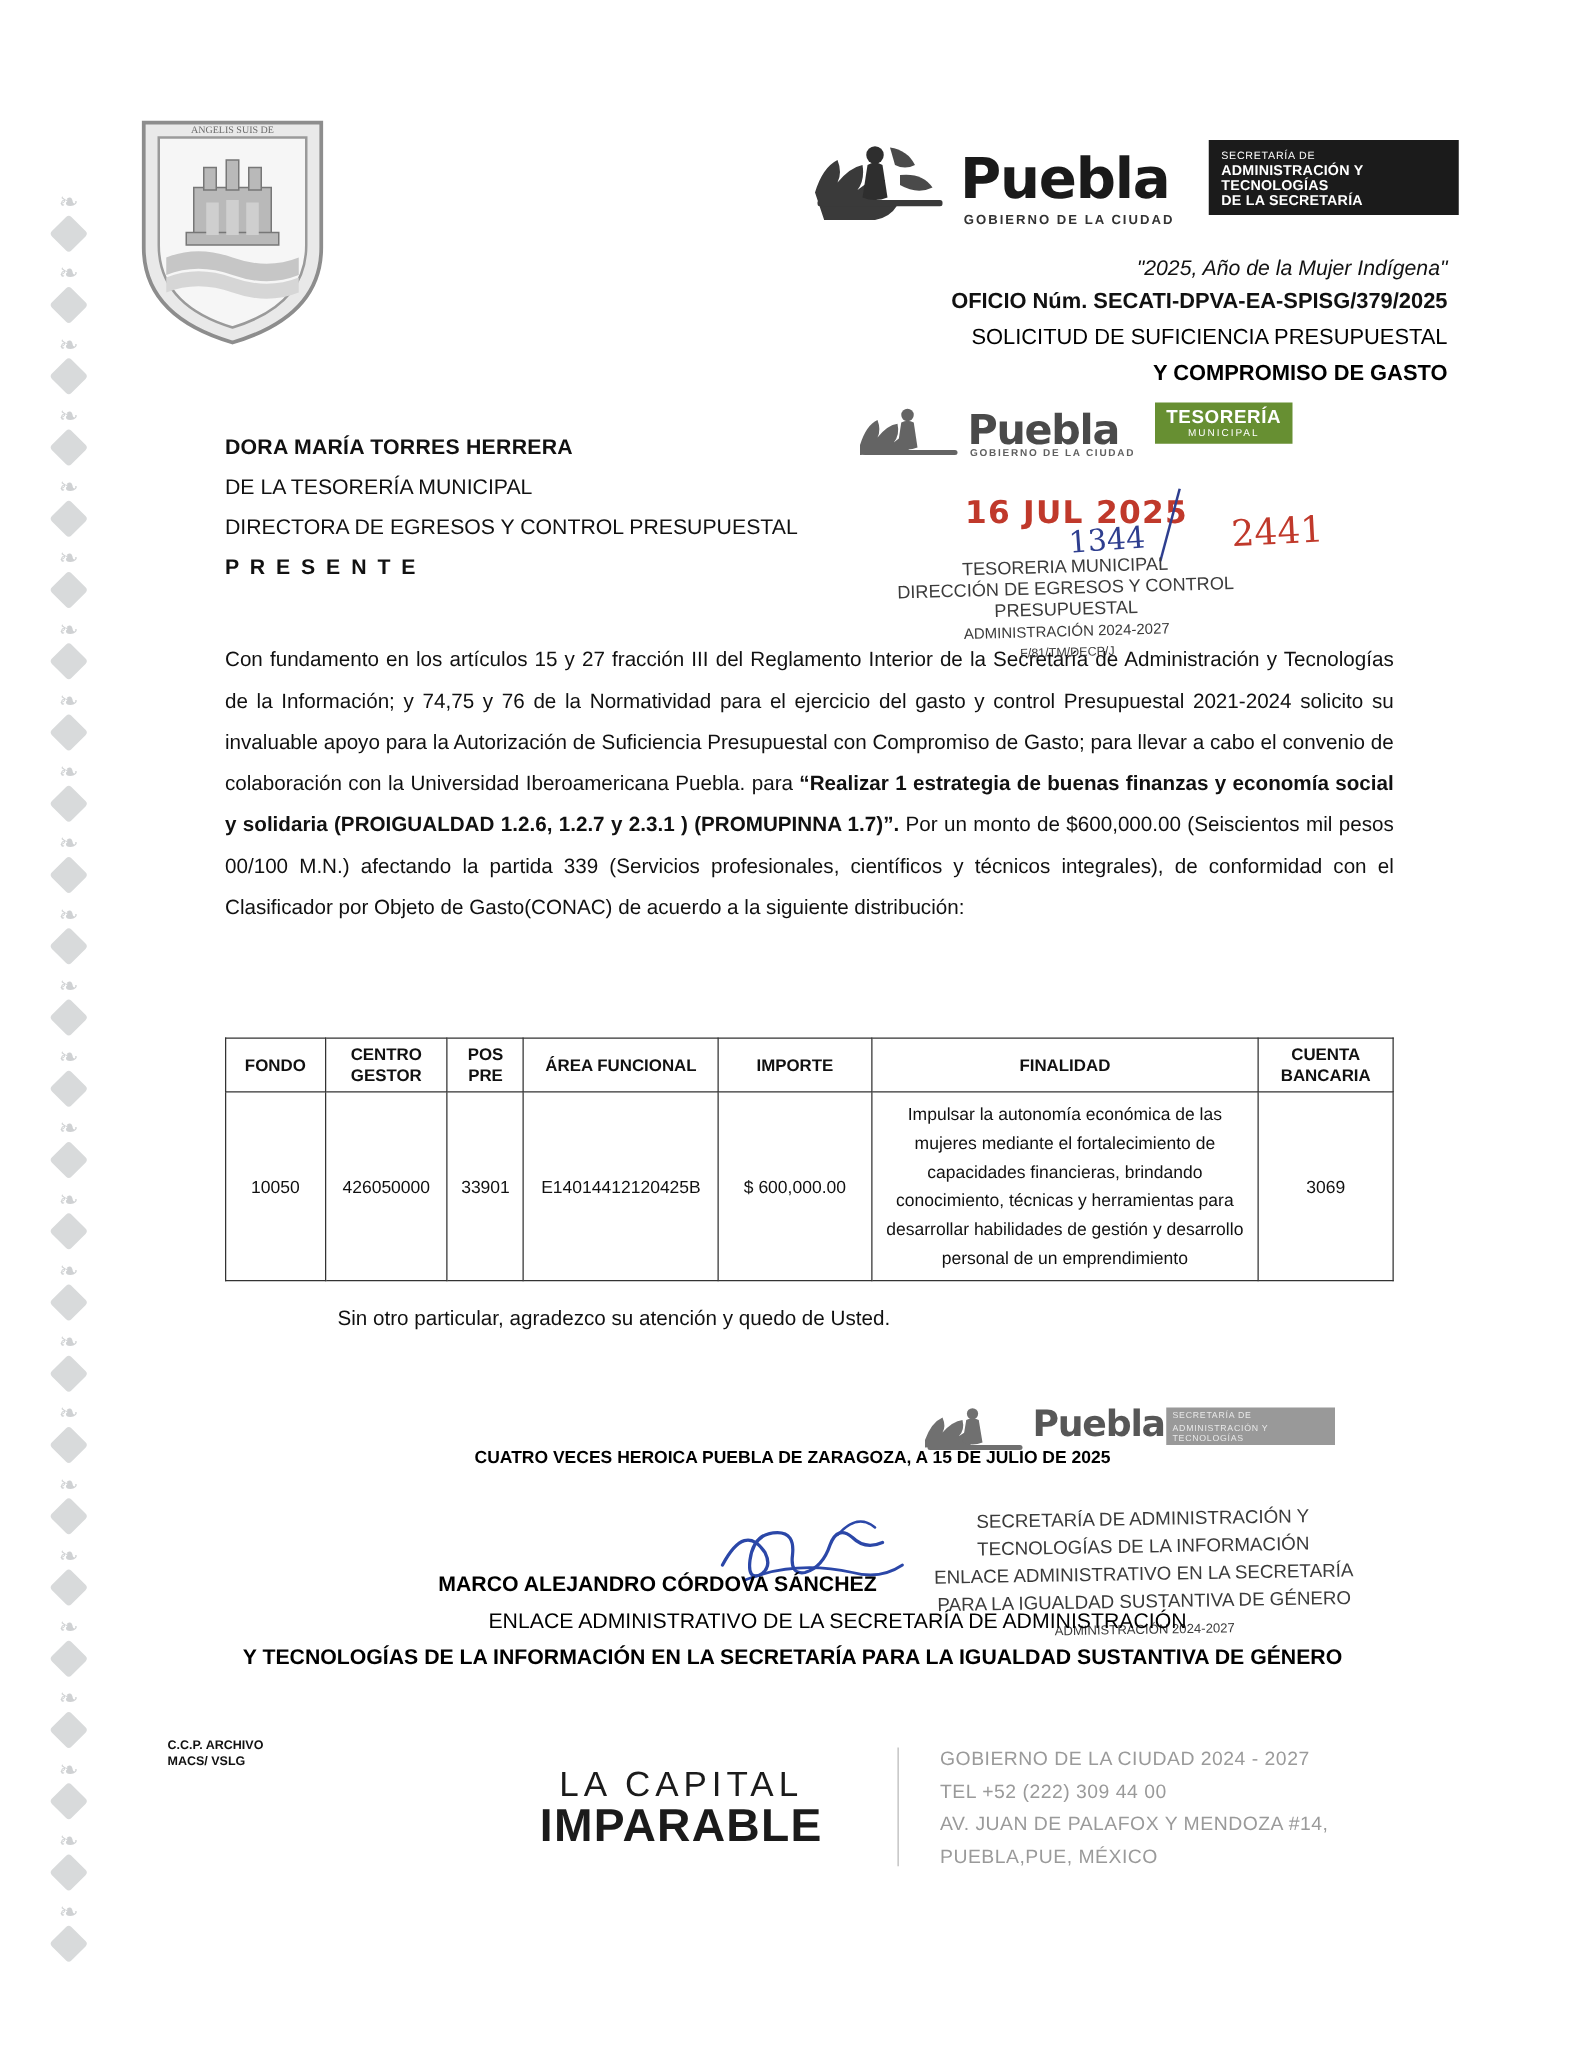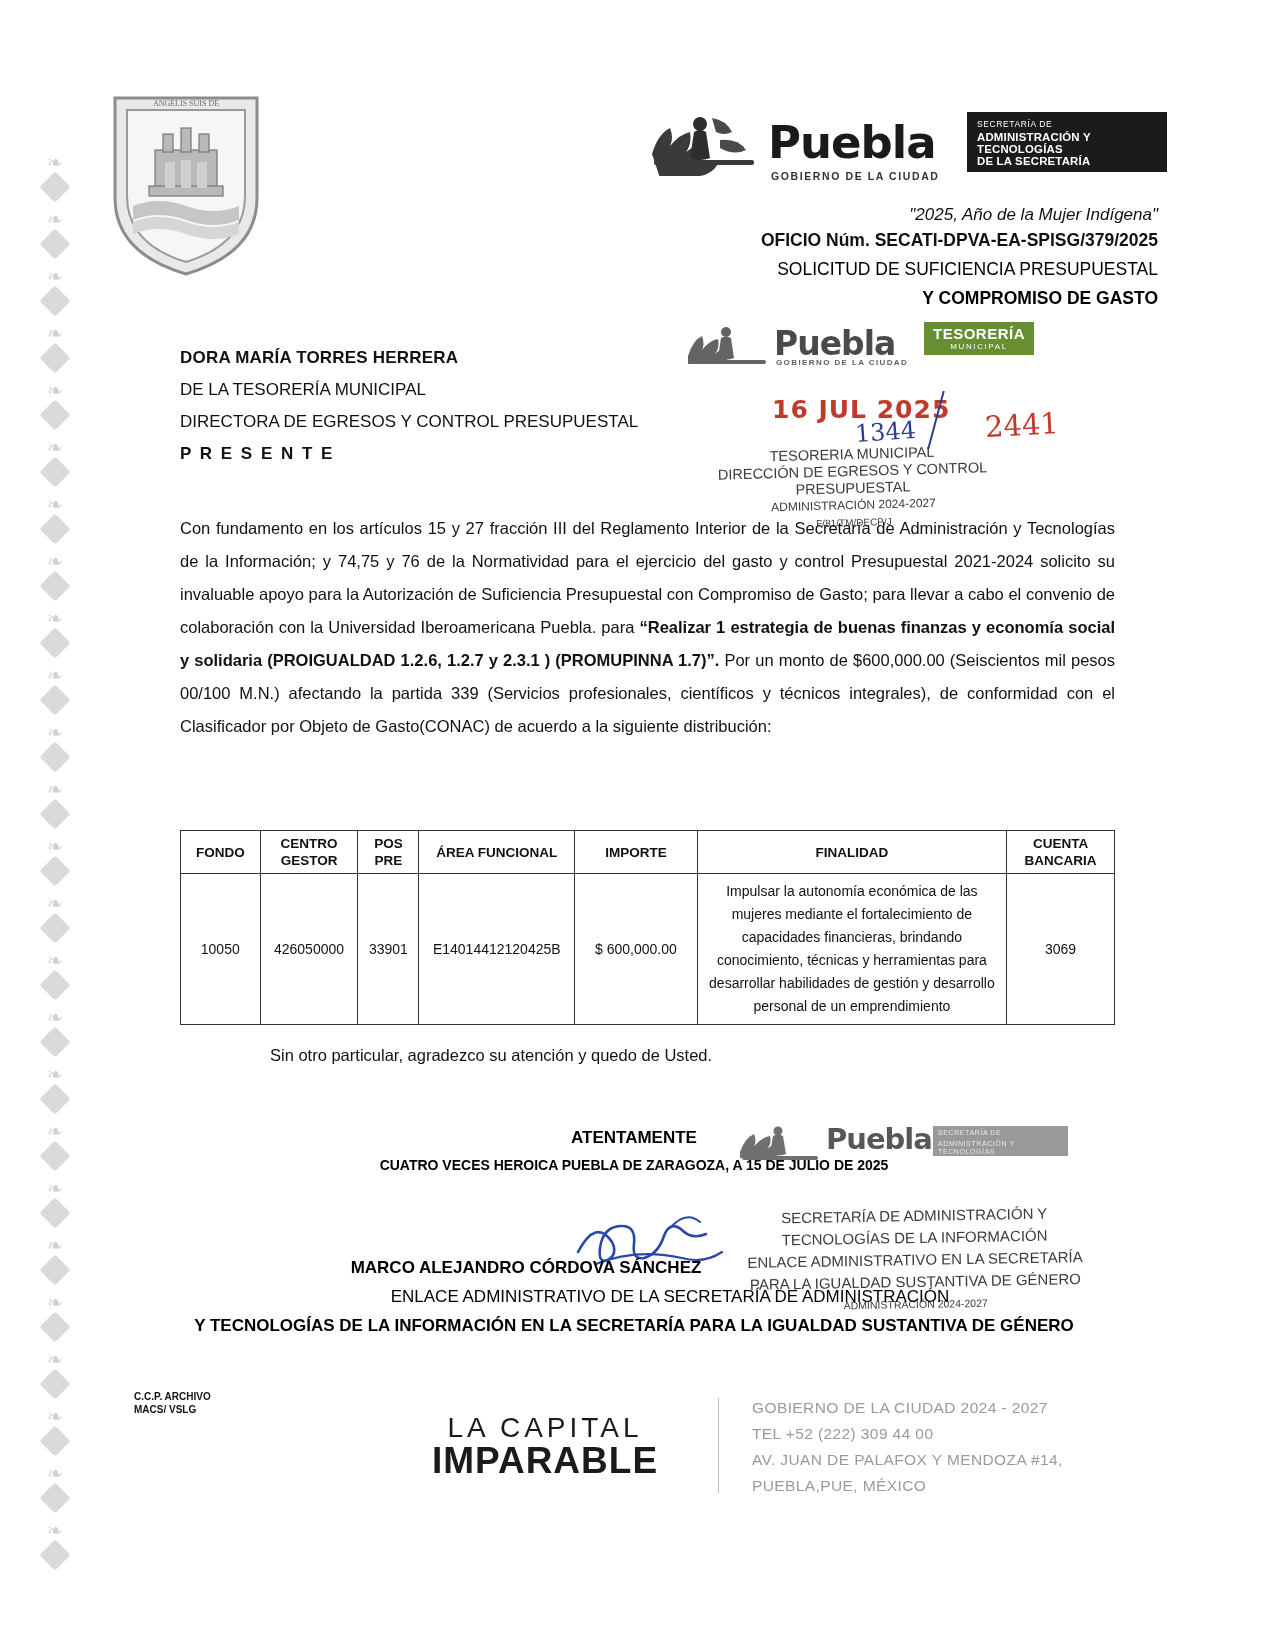--- a/index.html
+++ b/index.html
@@ -683,21 +683,20 @@
         <rect x="4" y="34" width="76" height="4" rx="2"></rect>
       </g>
     </svg>
     <div class="mini-word">Puebla</div>
     <div class="mini-dark">
       <span>SECRETARÍA DE</span>
       <span>ADMINISTRACIÓN Y TECNOLOGÍAS</span>
     </div>
   </div>
 
-  <div class="atentamente">ATENTAMENTE</div>
   <div class="city-line">CUATRO VECES HEROICA PUEBLA DE ZARAGOZA, A 15 DE JULIO DE 2025</div>
 
   <div class="signature-mark">
     <svg width="190" height="80" viewBox="0 0 190 80">
       <path d="M8 52 q18-34 34-10 q6 12 -4 18 q-10 4 -8 -12 q3 -22 22 -22 q14 0 12 18 q-2 16 10 14 q14 -4 20 -22 q6 -16 18 -6 q10 10 24 4" fill="none" stroke="#2b47a8" stroke-width="2.6" stroke-linecap="round"></path>
       <path d="M26 64 q40 -16 86 -6 q22 6 40 -6" fill="none" stroke="#2b47a8" stroke-width="2.2" stroke-linecap="round"></path>
       <path d="M100 28 q16 -18 30 -6" fill="none" stroke="#2b47a8" stroke-width="2" stroke-linecap="round"></path>
     </svg>
   </div>
 

